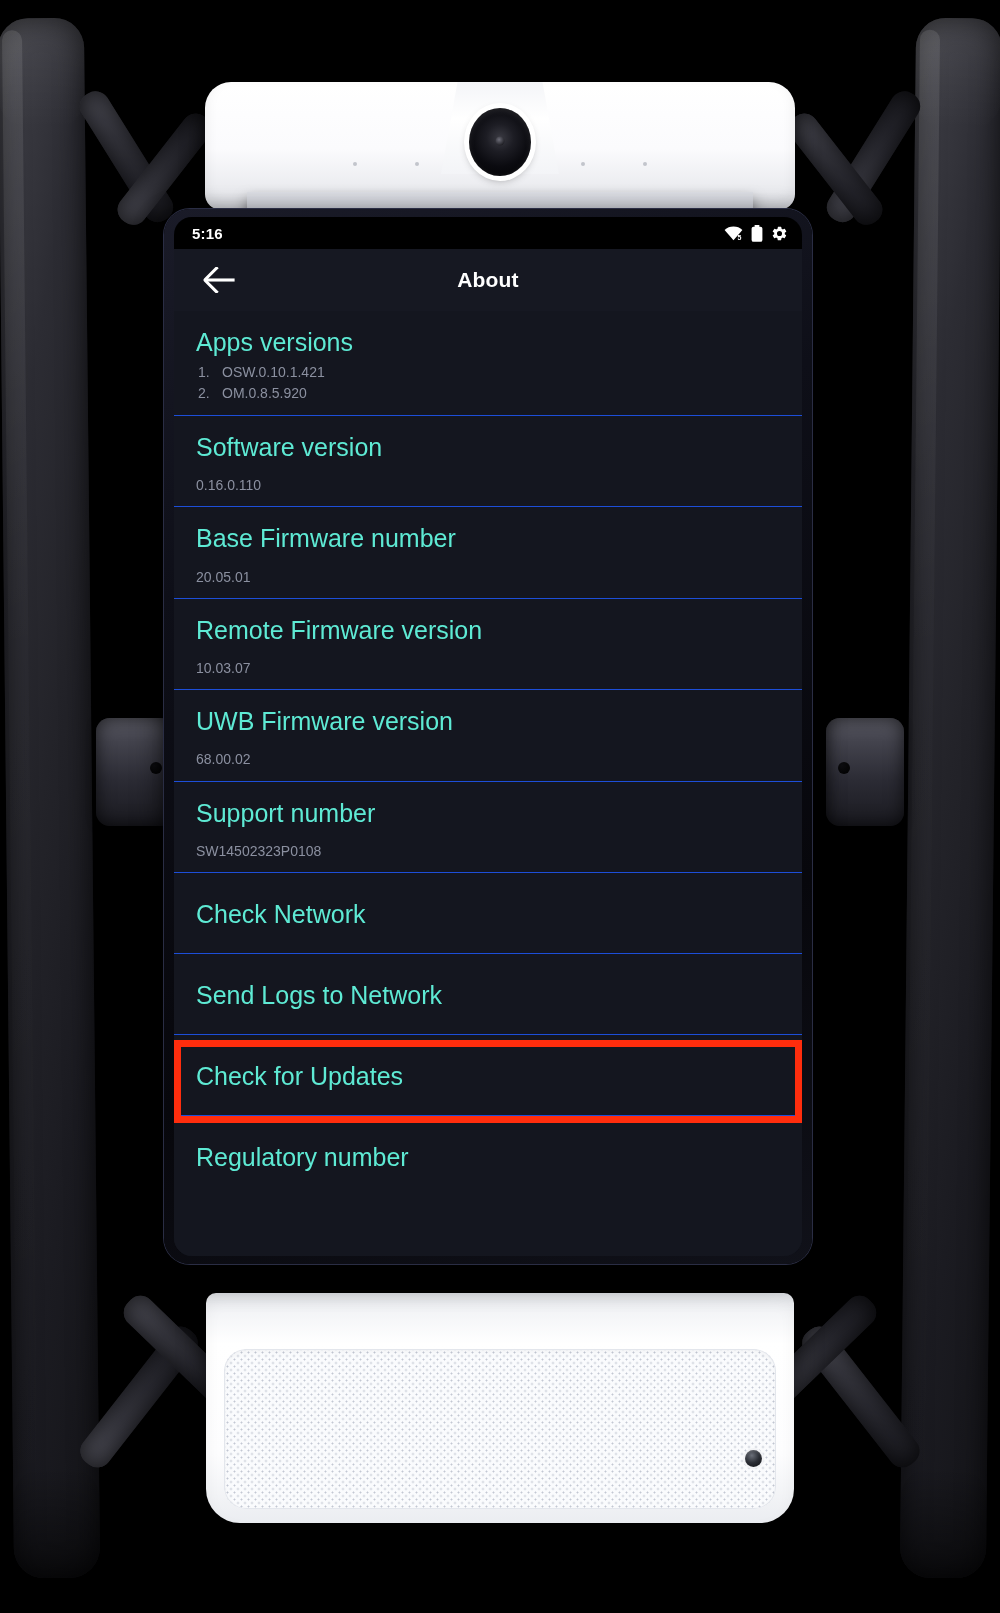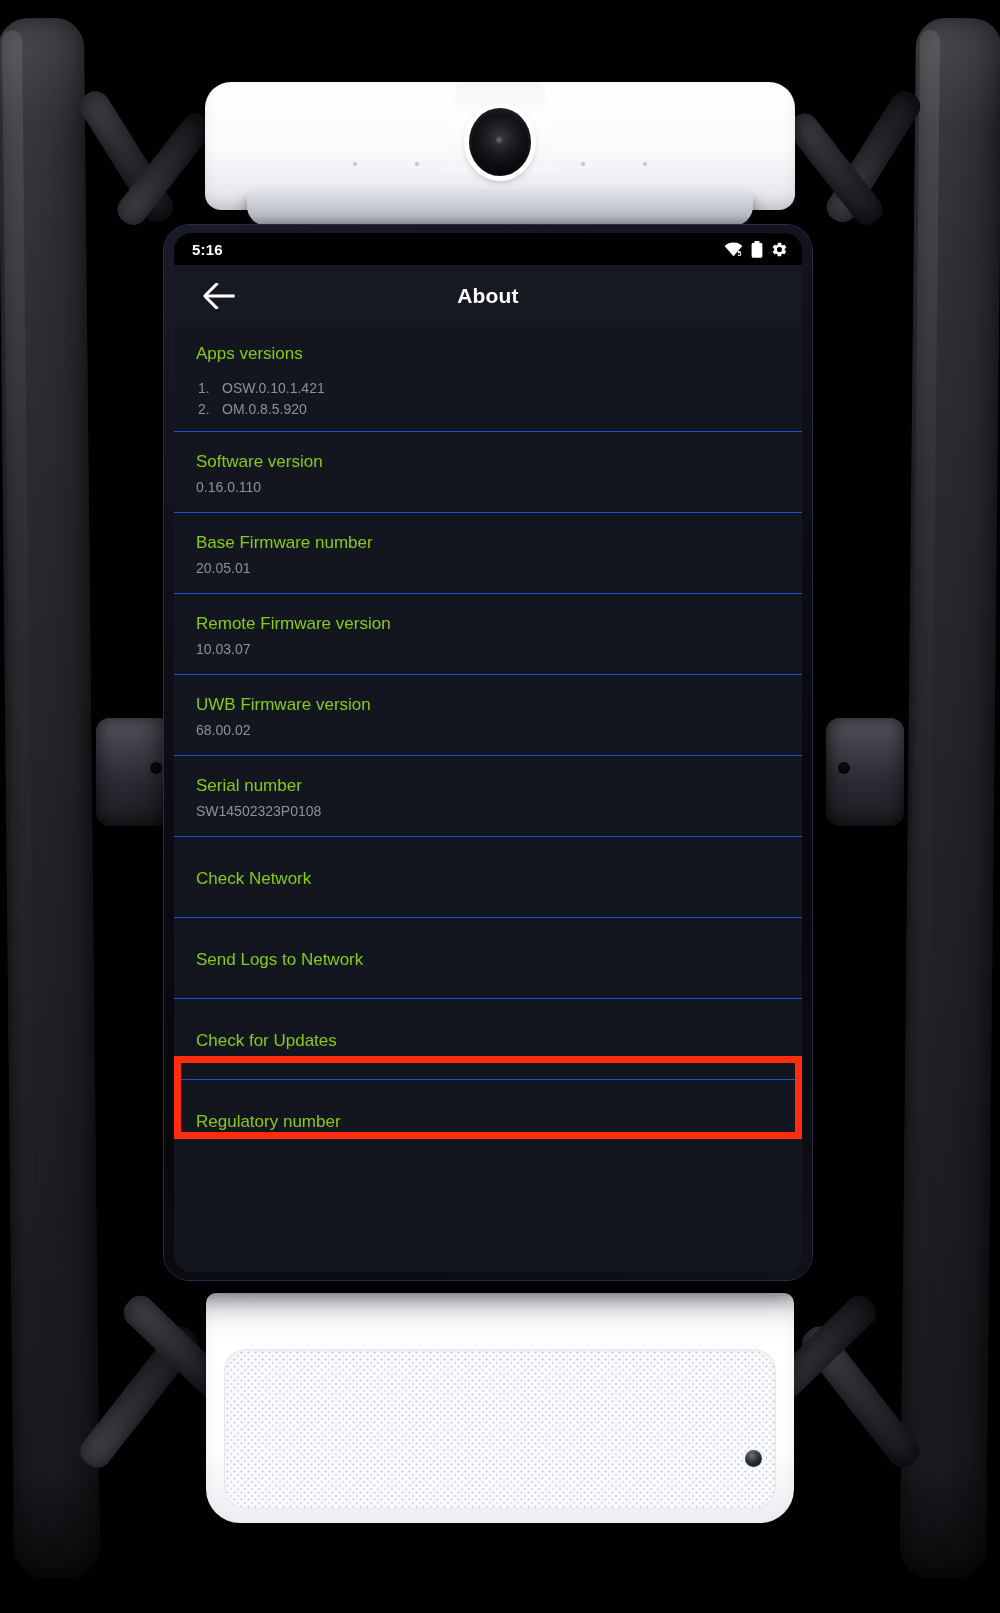--- a/index.html
+++ b/index.html
@@ -161,21 +161,21 @@
   .speaker-port {
     position: absolute; right: 32px; bottom: 56px;
     width: 17px; height: 17px; border-radius: 50%;
     background: radial-gradient(circle at 40% 32%, #6b6f79 0%, #2b2e35 48%, #0a0b0e 100%);
     box-shadow: 0 0 0 2px #f2f3f6, inset 0 1px 2px rgba(255,255,255,.2);
   }
 
   
   .tablet-bezel {
     position: absolute;
-    left: 164px; top: 225px;
+    left: 164px; top: 209px;
     width: 648px; height: 1055px;
     border-radius: 26px;
     background: linear-gradient(160deg, #1a1b28 0%, #0e0f18 30%, #07070c 70%, #101119 100%);
     box-shadow: 0 0 0 1px #2a2d44, 0 12px 30px rgba(0,0,0,.8);
     padding: 8px 10px 8px 10px;
   }
 
   .screen {
     position: relative;
     width: 100%; height: 100%;
@@ -237,37 +237,37 @@
     position: relative;
     min-height: 81px;
     padding: 16px 22px 12px 22px;
     display: flex;
     flex-direction: column;
     justify-content: center;
     border-top: 1px solid #1d4ed8;
   }
   .row:first-child { border-top: none; }
   .row-title {
-    color: #84cc16;
-    font-size: 17px;
+    color: #5eead4;
+    font-size: 25px;
     font-weight: 400;
     line-height: 1.25;
   }
   .row-sub {
     color: #8b90a0;
     font-size: 14px;
     font-weight: 400;
-    margin-top: 6px;
+    margin-top: 13px;
     line-height: 1.3;
   }
   .row.action { justify-content: center; }
   .row.action .row-title { padding: 6px 0; }
 
   .apps-list {
-    margin-top: 14px;
+    margin-top: 4px;
     list-style: none;
     counter-reset: appv;
   }
   .apps-list li {
     counter-increment: appv;
     color: #8b90a0;
     font-size: 14px;
     line-height: 1.45;
     padding-left: 26px;
     position: relative;
@@ -401,21 +401,21 @@
             </div>
             <div class="row">
               <div class="row-title">Remote Firmware version</div>
               <div class="row-sub">10.03.07</div>
             </div>
             <div class="row">
               <div class="row-title">UWB Firmware version</div>
               <div class="row-sub">68.00.02</div>
             </div>
             <div class="row">
-              <div class="row-title">Serial number</div>
+              <div class="row-title">Support number</div>
               <div class="row-sub">SW14502323P0108</div>
             </div>
             <div class="row action">
               <div class="row-title">Check Network</div>
             </div>
             <div class="row action">
               <div class="row-title">Send Logs to Network</div>
             </div>
             <div class="row action">
               <div class="row-title">Check for Updates</div>

